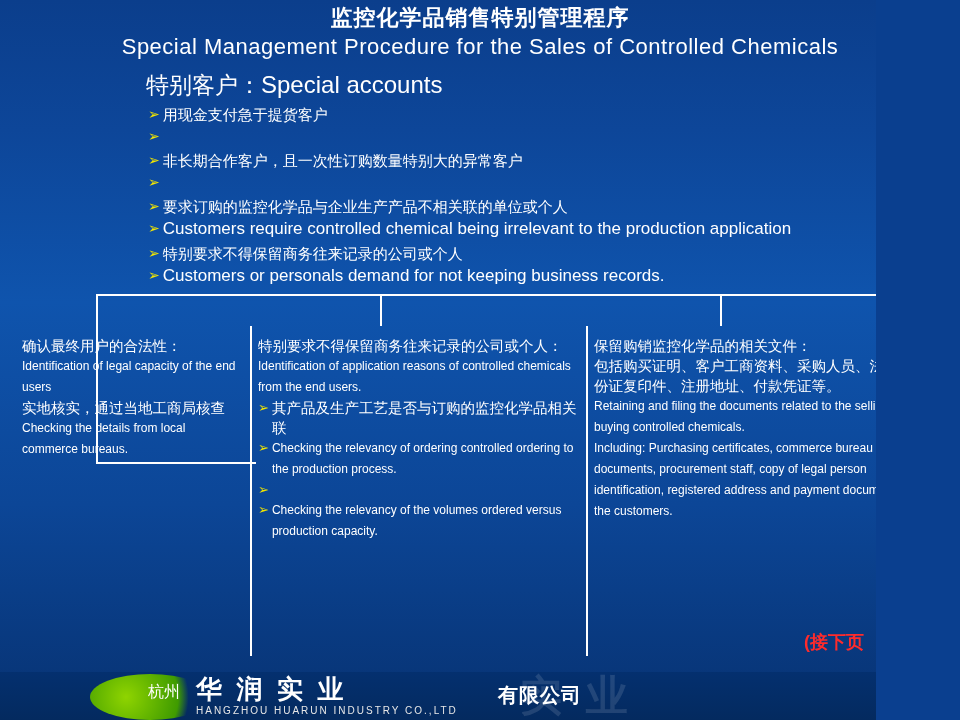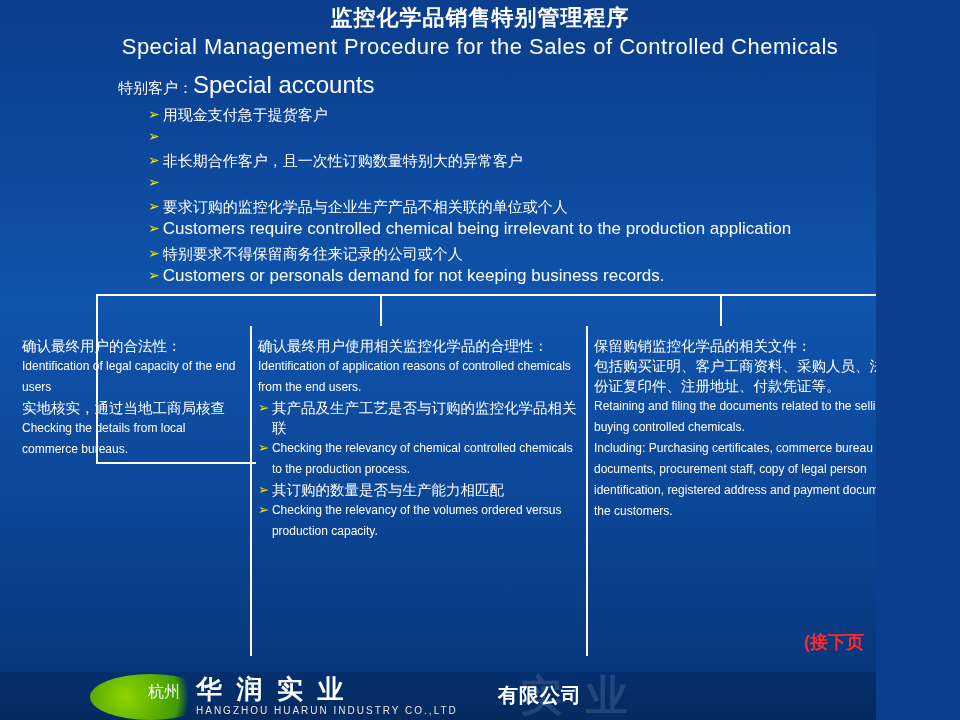--- a/index.html
+++ b/index.html
@@ -41,21 +41,21 @@
   
   .section-head {
     position: absolute;
     top: 70px;
     left: 118px;
     font-size: 24px;
     line-height: 30px;
     color: #ffffff;
     white-space: nowrap;
   }
-  .section-head .cn { font-size: 15px; }
+  .section-head .cn { font-size: 23px; margin-left: 28px; }
   .section-head .en { font-size: 24px; margin-top: 16px; }
 
   
   .bullets {
     position: absolute;
     top: 104px;
     left: 148px;
     width: 810px;
   }
   .bullet {
@@ -252,33 +252,32 @@
   <div class="conn" style="left:250px; top:326px; width:2px; height:330px;"></div>
   <div class="conn" style="left:586px; top:326px; width:2px; height:330px;"></div>
 
   <div class="col" id="col1">
       <p class="cn-line">确认最终用户的合法性：</p>
       <p class="en-line">Identification of legal capacity of the end users</p>
       <p class="cn-line">实地核实，通过当地工商局核查</p>
       <p class="en-line">Checking the details from local commerce bureaus.</p>
     </div>
   <div class="col" id="col2">
-      <p class="cn-line">确认最终用户使用相关监控化学品的合理性：</p>
+      <p class="cn-line">特别要求不得保留商务往来记录的公司或个人：</p>
       <p class="en-line">Identification of application reasons of controlled chemicals from the end users.</p>
       <div class="sub">
         <span class="marker">➢</span>
         <p class="cn-line">其产品及生产工艺是否与订购的监控化学品相关联</p>
       </div>
       <div class="sub">
         <span class="marker">➢</span>
-        <p class="en-line">Checking the relevancy of chemical controlled chemicals to the production process.</p>
+        <p class="en-line">Checking the relevancy of ordering controlled ordering to the production process.</p>
       </div>
       <div class="sub">
         <span class="marker">➢</span>
-        <p class="cn-line">其订购的数量是否与生产能力相匹配</p>
       </div>
       <div class="sub">
         <span class="marker">➢</span>
         <p class="en-line">Checking the relevancy of the volumes ordered versus production capacity.</p>
       </div>
     </div>
   <div class="col" id="col3">
       <p class="cn-line">保留购销监控化学品的相关文件：</p>
       <p class="cn-line">包括购买证明、客户工商资料、采购人员、法人身份证复印件、注册地址、付款凭证等。</p>
       <p class="en-line">Retaining and filing the documents related to the selling &amp; buying controlled chemicals.</p>

